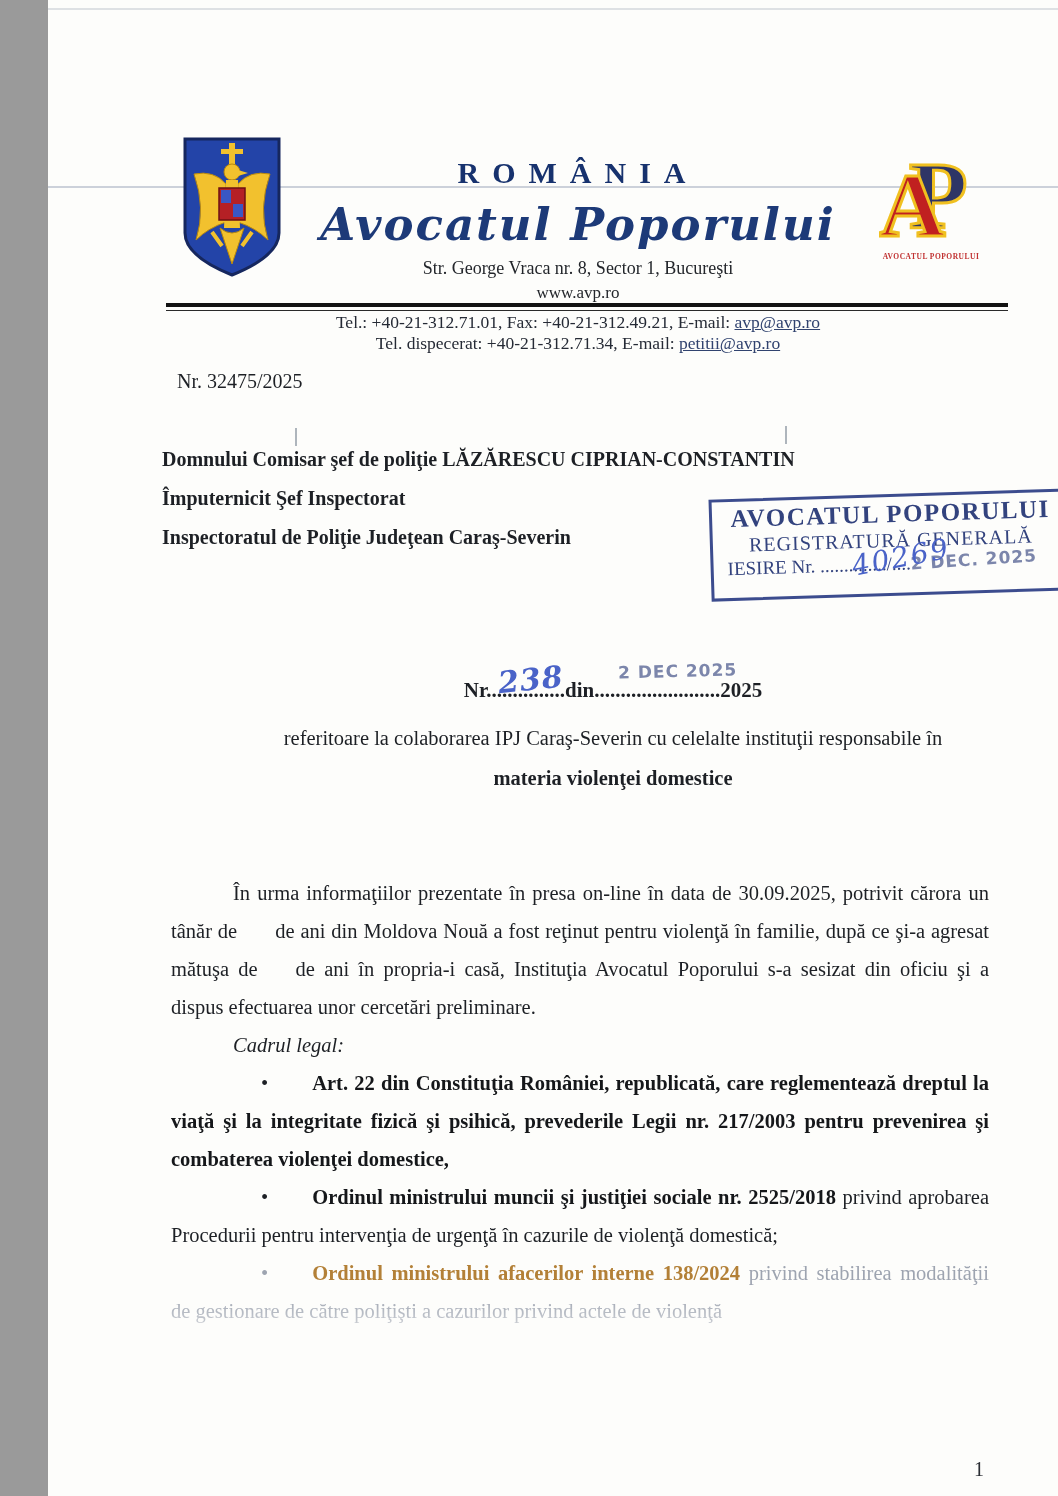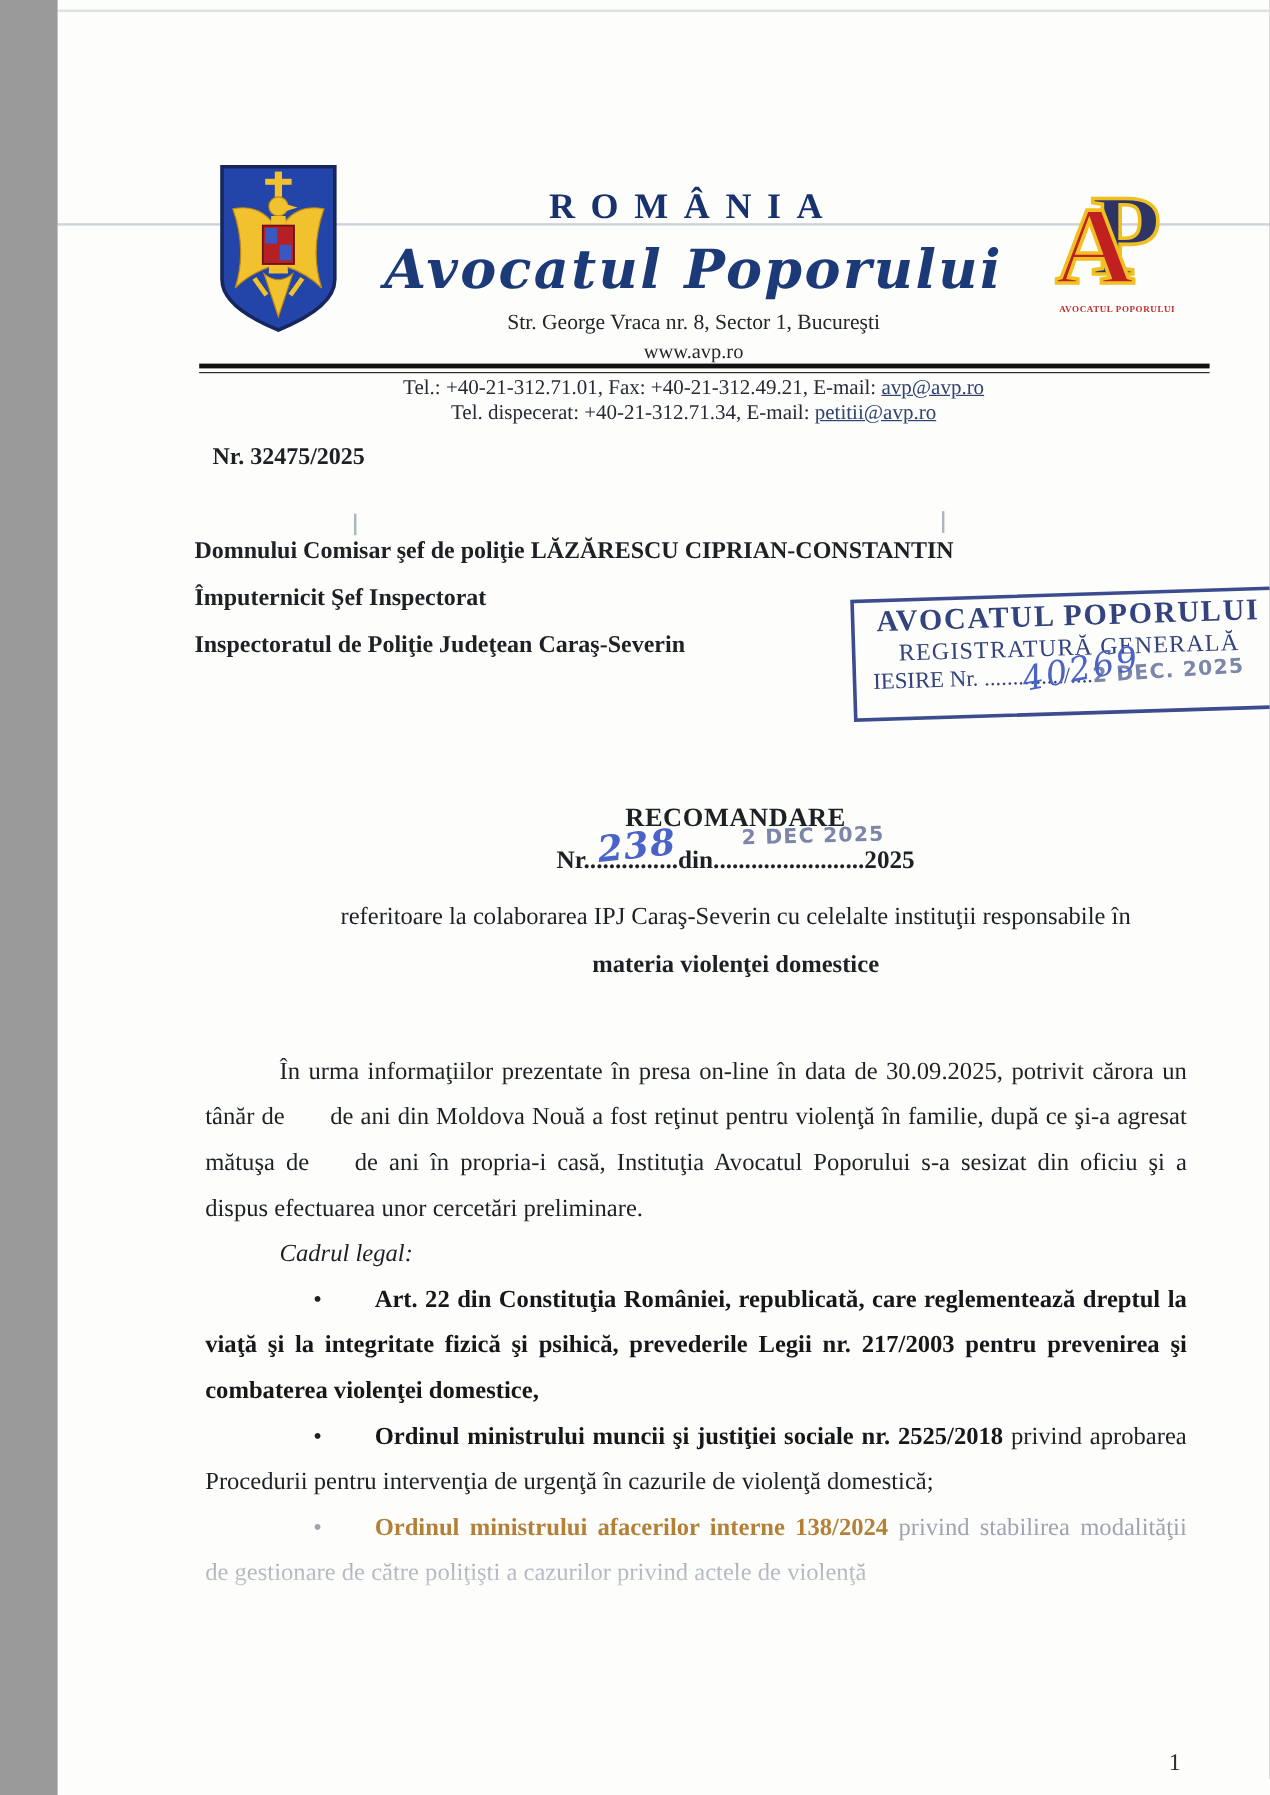--- a/index.html
+++ b/index.html
@@ -19,21 +19,21 @@
   .website{top:283px;font-size:17px;color:#23262b;}
   .header-rule{left:118px;top:303px;width:842px;height:3px;border-top:4px solid #121212;border-bottom:1px solid #2a2a2a;}
   .tel{font-size:17.5px;color:#252a35;}
   .tel1{top:312px;}
   .tel2{top:333px;font-weight:normal;}
   .email{color:#31436f;text-decoration:underline;}
   .coa-wrap{left:134px;top:136px;width:100px;height:142px;}
   .ap-logo-wrap{left:828px;top:146px;width:110px;height:120px;text-align:center;}
   .ap-caption{font-size:7.5px;color:#c03030;font-weight:bold;letter-spacing:.5px;margin-top:-2px;}
   
-  .ref{left:129px;top:370px;font-size:20px;font-weight:bold;}
+  .ref{left:129px;top:370px;font-size:20px;font-weight:normal;}
   .addressee{left:114px;top:440px;font-size:20px;font-weight:bold;line-height:39px;width:760px;}
   
   .stamp{left:662px;top:494px;width:356px;height:96px;border:3px solid #3c4c8e;
          transform:rotate(-1.8deg);color:#33437e;background:rgba(255,255,255,.0);}
   .stamp .s1{text-align:center;font-size:25px;font-weight:bold;letter-spacing:1.5px;margin-top:3px;}
   .stamp .s2{text-align:center;font-size:20px;letter-spacing:1px;margin-top:1px;}
   .stamp .s3{font-size:19px;padding-left:14px;position:relative;margin-top:1px;}
   .hand-ink{font-family:"DejaVu Serif",serif;font-style:italic;color:#4a63c8;}
   .stamp-hand{position:absolute;left:138px;top:-12px;font-size:28px;transform:rotate(-9deg);letter-spacing:2px;}
   .datestamp{font-family:"DejaVu Sans",sans-serif;font-weight:bold;color:#7c86ab;letter-spacing:1px;}
@@ -115,21 +115,20 @@
     <div>Inspectoratul de Poliţie Judeţean Caraş-Severin</div>
   </div>
 
   <div class="abs stamp">
     <div class="s1">AVOCATUL POPORULUI</div>
     <div class="s2">REGISTRATURĂ GENERALĂ</div>
     <div class="s3"><span>IESIRE Nr. </span><span>..............</span><span>/</span><span>....</span><span class="datestamp s3-date">2 DEC. 2025</span><span class="hand-ink stamp-hand">40269</span></div>
   </div>
 
   <div class="abs title-block">
-    <div class="t-heading">RECOMANDARE</div>
     <div class="t-nrline"><span>Nr.</span><span class="dotswrap"><span>..............</span><span class="hand-ink t-hand">238</span></span><span>din</span><span class="dotswrap"><span>........................</span><span class="datestamp t-date">2 DEC 2025</span></span><span>2025</span></div>
     <div class="t-sub1">referitoare la colaborarea IPJ Caraş-Severin cu celelalte instituţii responsabile în</div>
     <div class="t-sub2">materia violenţei domestice</div>
   </div>
 
   <div class="abs body-block">
     <p class="p-indent"><span>În urma informaţiilor prezentate în presa on-line în data de 30.09.2025, potrivit cărora un tânăr de</span><span class="gap"></span><span>de ani din Moldova Nouă a fost reţinut pentru violenţă în familie, după ce şi-a agresat mătuşa de</span><span class="gap"></span><span>de ani în propria-i casă, Instituţia Avocatul Poporului s-a sesizat din oficiu şi a dispus efectuarea unor cercetări preliminare.</span></p>
     <p class="legal">Cadrul legal:</p>
 
     <p class="bullet"><span>•</span><span class="bsp"></span><span class="bold">Art. 22 din Constituţia României, republicată, care reglementează dreptul la viaţă şi la integritate fizică şi psihică, prevederile Legii nr. 217/2003 pentru prevenirea şi combaterea violenţei domestice,</span><span></span></p>

